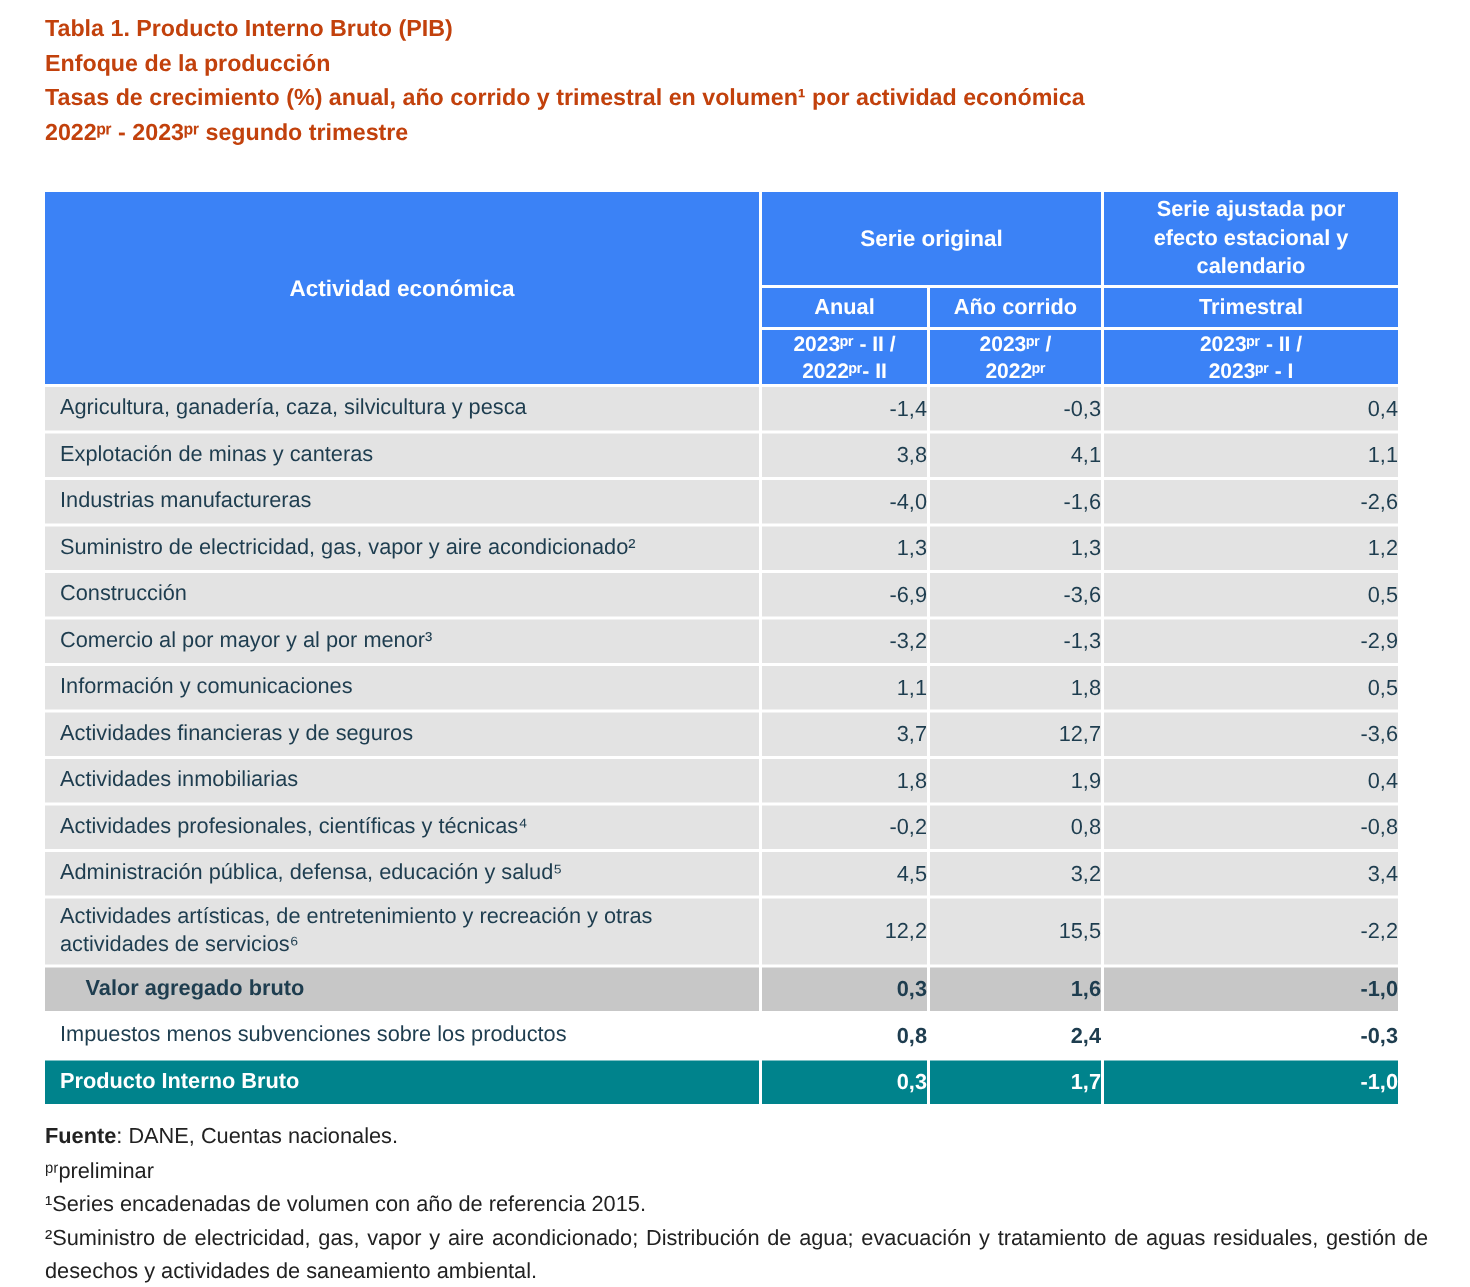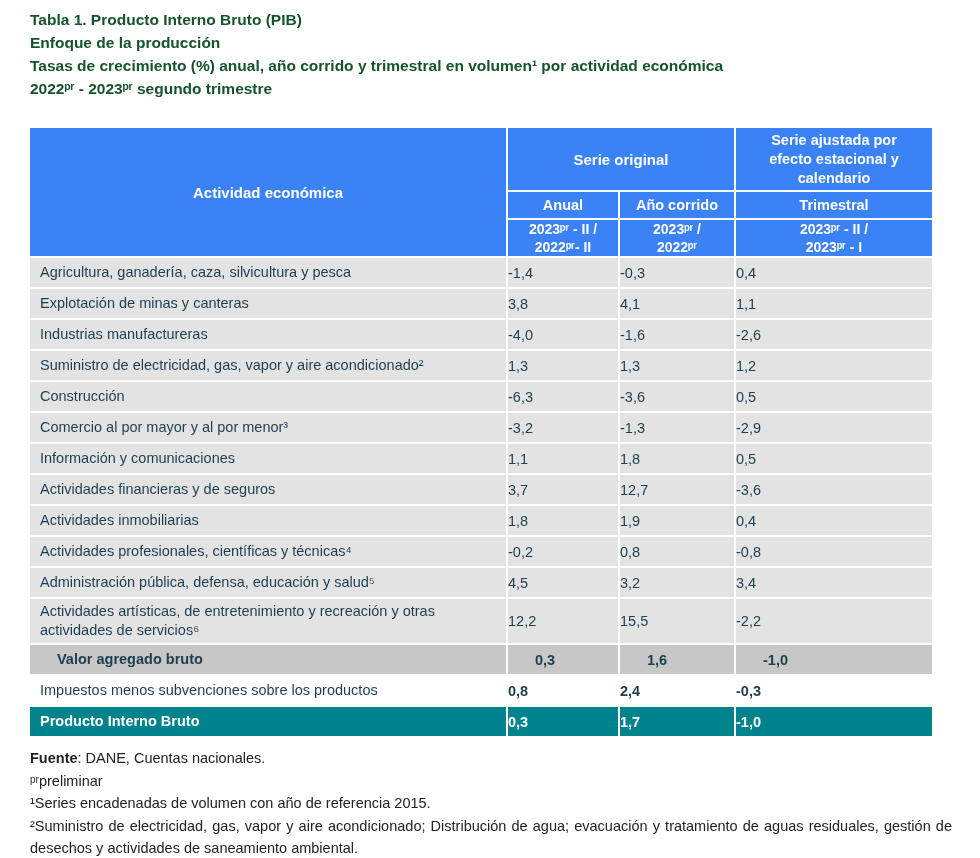--- a/index.html
+++ b/index.html
@@ -8,21 +8,21 @@
     background: #ffffff;
     font-family: "Liberation Sans", "DejaVu Sans", sans-serif;
     overflow: hidden;
   }
   .page { padding: 8px 28px 0 30px; width: 980px; }
 
   
   .title-block {
     font-size: 15.5px;
     font-weight: bold;
-    color: #14532d;
+    color: #c2410c;
     line-height: 23px;
     margin-bottom: 26px;
   }
 
   
   table.pib {
     border-collapse: separate;
     border-spacing: 2px;
     table-layout: fixed;
     margin-left: -2px;
@@ -47,21 +47,21 @@
   th.h-sub    { height: 26px; font-size: 14.5px; }
   th.h-period { height: 35px; font-size: 14px; white-space: pre-line; line-height: 18px; }
 
   tbody td {
     background: #e3e3e3;
     color: #1e3d4f;
     font-size: 14.5px;
     height: 29px;
   }
   td.c-act { text-align: left; padding: 3px 10px; line-height: 19px; }
-  td.c-num { text-align: left; margin-top: 20px; }
+  td.c-num { text-align: right; margin-top: 20px; }
 
   tr.row-subtotal td { background: #c7c7c7; font-weight: bold; padding-left: 27px; }
   tr.row-taxes td    { background: #ffffff; }
   tr.row-taxes td.c-num { font-weight: bold; }
   tr.row-pib td {
     background: #00838C;
     color: #ffffff;
     font-weight: bold;
   }
 
@@ -131,21 +131,21 @@
         <td class="c-num">-2,6</td>
       </tr>
       <tr class="row-normal">
         <td class="c-act">Suministro de electricidad, gas, vapor y aire acondicionado²</td>
         <td class="c-num">1,3</td>
         <td class="c-num">1,3</td>
         <td class="c-num">1,2</td>
       </tr>
       <tr class="row-normal">
         <td class="c-act">Construcción</td>
-        <td class="c-num">-6,3</td>
+        <td class="c-num">-6,9</td>
         <td class="c-num">-3,6</td>
         <td class="c-num">0,5</td>
       </tr>
       <tr class="row-normal">
         <td class="c-act">Comercio al por mayor y al por menor³</td>
         <td class="c-num">-3,2</td>
         <td class="c-num">-1,3</td>
         <td class="c-num">-2,9</td>
       </tr>
       <tr class="row-normal">

